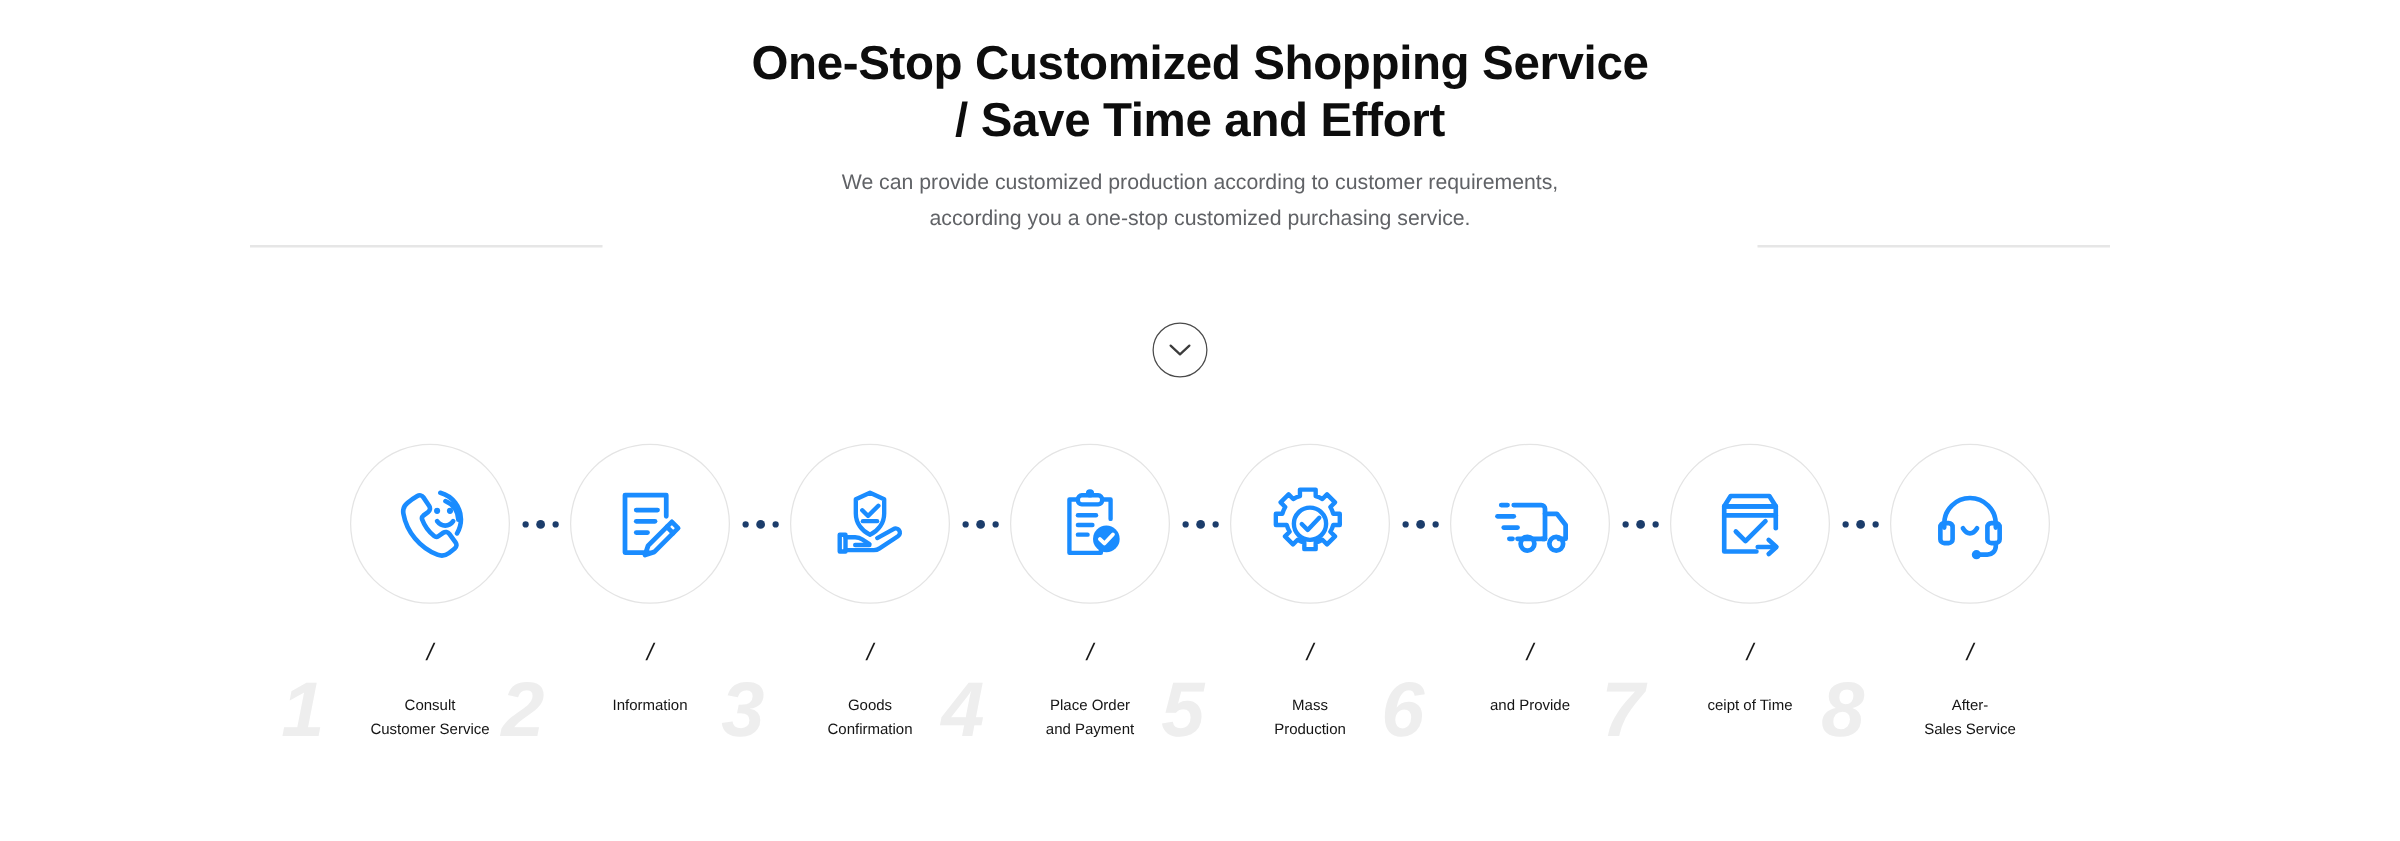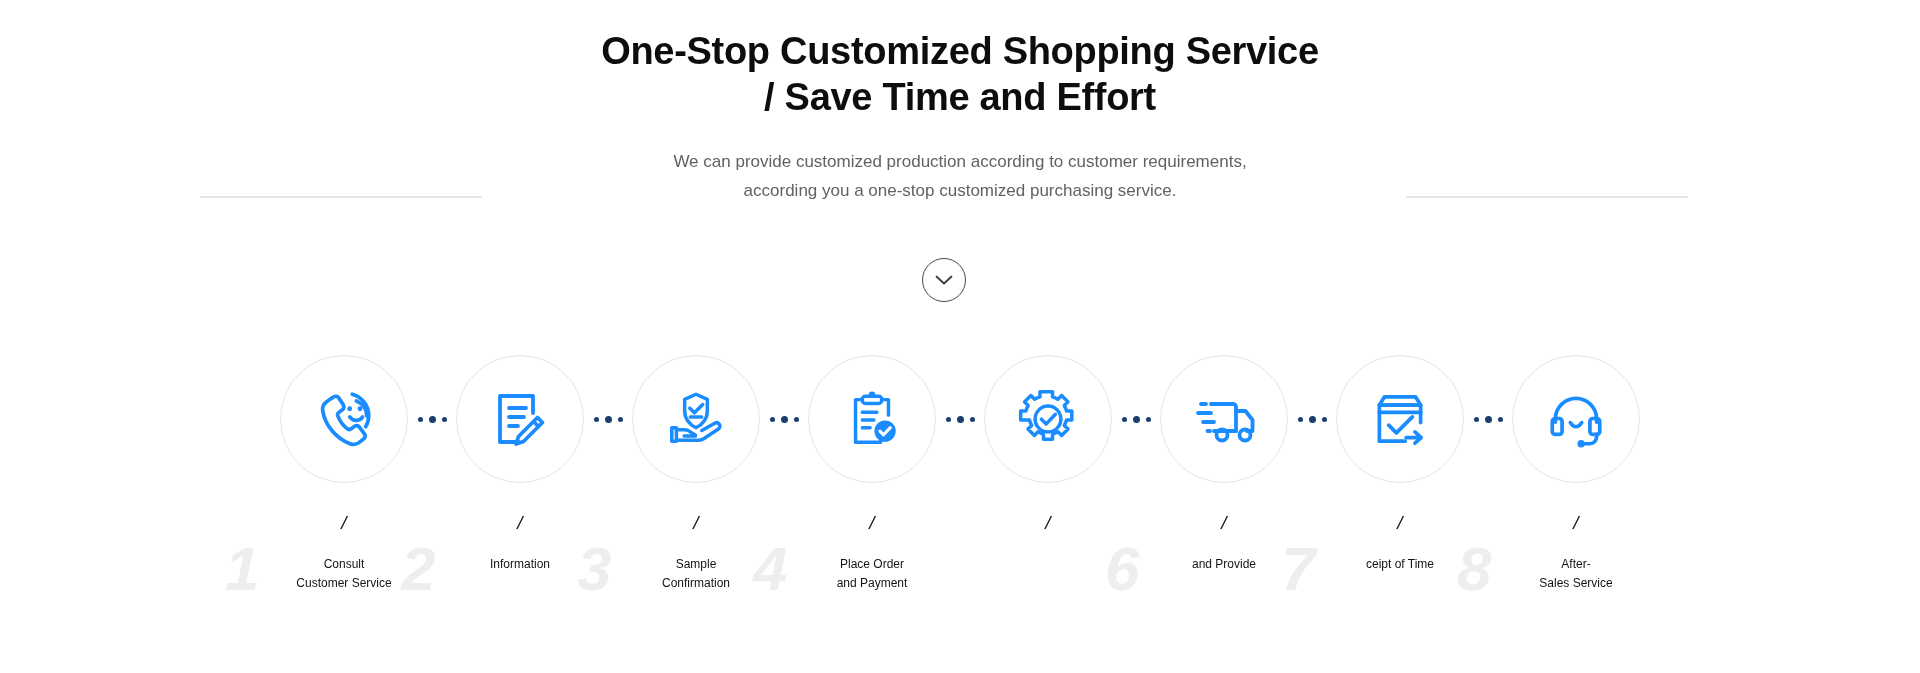--- a/index.html
+++ b/index.html
@@ -31,21 +31,21 @@
   .title {
     font-size: 38px;
     font-weight: 700;
     color: #0d0d0d;
     letter-spacing: -0.3px;
     line-height: 1.22;
   }
   .title-line { display: block; }
 
   .subtitle {
-    margin-top: 26px;
+    margin-top: 10px;
     font-size: 17px;
     color: #606266;
     line-height: 1.72;
     font-weight: 400;
   }
   .subtitle-line { display: block; }
 
   
   .rule {
     position: absolute;
@@ -264,21 +264,21 @@
             <path d="M13 42.5h7.5c2 0 4 .6 5.6 1.7l5.4 3.6"></path>
             <path d="M20.5 48.5h11"></path>
             <path d="M13 52.5h22c1.6 0 3.1-.5 4.4-1.4l14.3-9.4c1.6-1.1 2-3.3.8-4.8-1-1.3-2.9-1.6-4.3-.8l-12.6 7"></path>
           </svg>
         </span>
       </div>
       <div class="step-slash">/</div>
       <div class="step-textwrap">
         <div class="step-num">3</div>
         <div class="step-label">
-          <span>Sample</span>
+          <span>Goods</span>
           <span>Confirmation</span>
         </div>
       </div>
     </div>
 
     <div class="connector">
       <span class="dot"></span>
       <span class="dot mid"></span>
       <span class="dot"></span>
     </div>
@@ -319,20 +319,27 @@
       <div class="step-circle">
         <span>
           <svg width="66" height="66" viewBox="0 0 64 64" fill="none" stroke="#1a8cff" stroke-width="3.4" stroke-linecap="round" stroke-linejoin="round">
             <path d="M27.6 5.5h8.8v5.1a22 22 0 0 1 5.2 2.2l3.6-3.6 6.2 6.2-3.6 3.6a22 22 0 0 1 2.2 5.2h5.1v8.8h-5.1a22 22 0 0 1-2.2 5.2l3.6 3.6-6.2 6.2-3.6-3.6a22 22 0 0 1-5.2 2.2v5.1h-8.8v-5.1a22 22 0 0 1-5.2-2.2l-3.6 3.6-6.2-6.2 3.6-3.6a22 22 0 0 1-2.2-5.2H5.5v-8.8h5.1a22 22 0 0 1 2.2-5.2l-3.6-3.6 6.2-6.2 3.6 3.6a22 22 0 0 1 5.2-2.2V5.5z"></path>
             <circle cx="32" cy="32" r="12.5"></circle>
             <path d="M25.6 32.2l4.6 4.6 9-9.4"></path>
           </svg>
         </span>
       </div>
       <div class="step-slash">/</div>
+      <div class="step-textwrap">
+        <div class="step-num">5</div>
+        <div class="step-label">
+          <span>Mass</span>
+          <span>Production</span>
+        </div>
+      </div>
     </div>
 
     <div class="connector">
       <span class="dot"></span>
       <span class="dot mid"></span>
       <span class="dot"></span>
     </div>
 
     <div class="step">
       <div class="step-circle">

